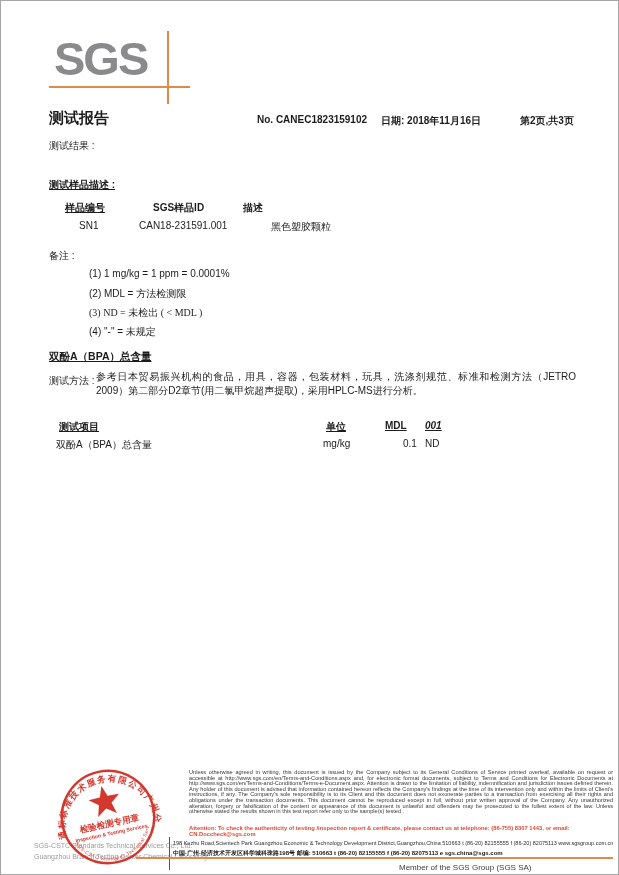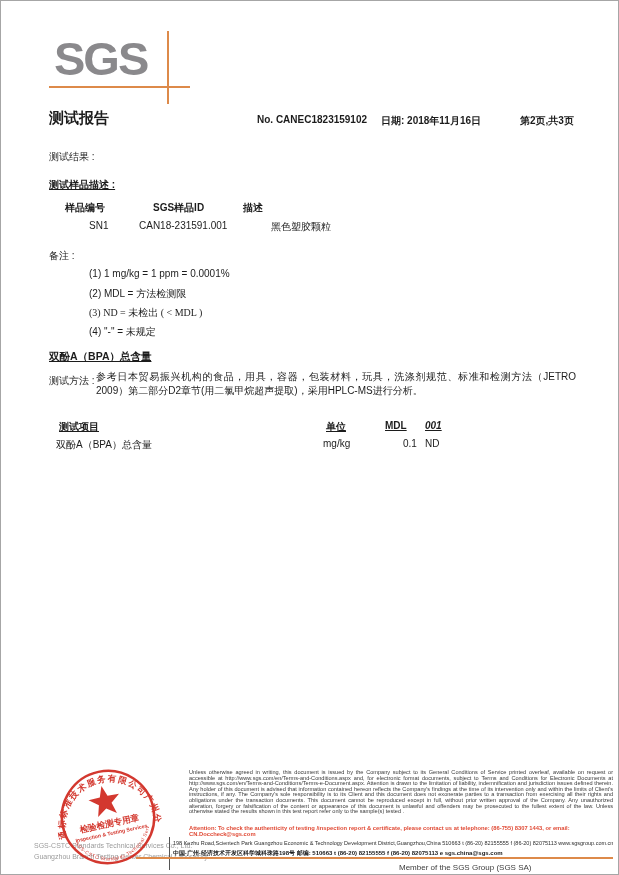--- a/index.html
+++ b/index.html
@@ -26,27 +26,27 @@
 
   .report-title{left:48px;top:108px;font-size:15px;font-weight:bold;}
   .report-no{left:220px;top:113px;font-size:10px;font-weight:bold;padding-left:36px;}
   .report-date{left:380px;top:113px;font-size:10px;font-weight:bold;}
   .page-indicator{left:519px;top:113px;font-size:10px;font-weight:bold;}
 
   .body-text{font-size:10px;}
   .bold{font-weight:bold;}
   .uline{text-decoration:underline;}
 
-  .test-results{left:48px;top:149px;}
+  .test-results{left:48px;top:138px;}
   .sample-heading{left:48px;top:177px;}
 
-  .sh1{left:64px;top:200px;}
+  .sh1{left:64px;top:200px;text-decoration:underline;}
   .sh2{left:152px;top:200px;}
   .sh3{left:242px;top:200px;}
-  .sv1{left:88px;top:219px;}
+  .sv1{left:78px;top:219px;}
   .sv2{left:138px;top:219px;}
   .sv3{left:242px;top:219px;margin-left:28px;}
 
   .remarks-heading{left:48px;top:248px;}
   .rm0{left:88px;top:267px;}
   .rm1{left:88px;top:286px;}
   .rm2{left:88px;top:305px;font-family:Liberation Serif, serif;}
   .rm3{left:88px;top:324px;}
 
   .bpa-heading{left:48px;top:349px;font-size:10.5px;}

